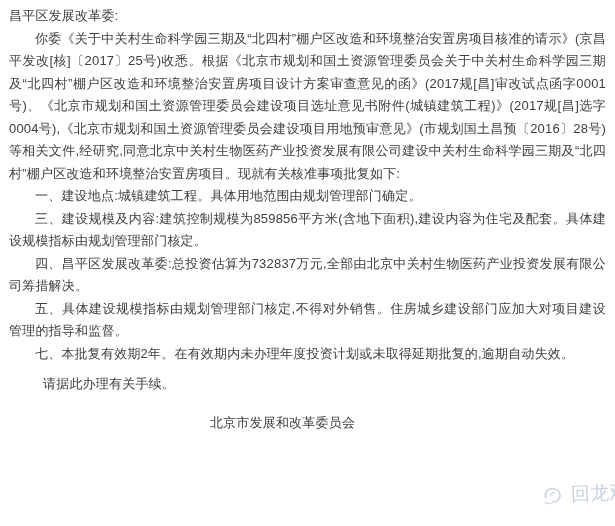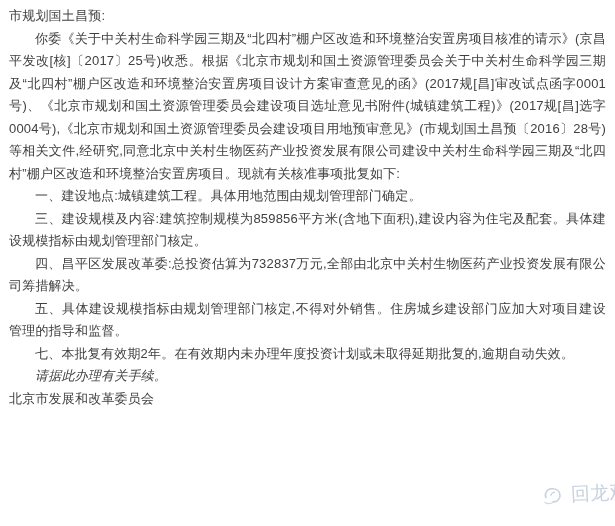--- a/index.html
+++ b/index.html
@@ -28,27 +28,26 @@
     margin: 0;
     text-align: left;
   }
   .para {
     margin: 0;
     text-indent: 2em;
     text-align: justify;
     text-justify: inter-ideograph;
   }
   .closing, .attachment {
-    margin: 0;
+    margin: 8px;
     text-indent: 2em;
-    font-style: italic;
   }
   .signature {
-    margin: 0;
-    text-align: left;
+    margin: 16px;
+    text-align: center;
     padding-right: 50px;
   }
   .watermark {
     position: absolute;
     right: -14px;
     bottom: 20px;
     display: flex;
     align-items: center;
     gap: 3px;
     color: #b6c3d6;
@@ -60,21 +59,21 @@
   }
   .watermark svg {
     display: block;
   }
 </style>
 </head>
 <body>
 
 <div class="page">
 
-  <p class="salutation">市规划国土昌预:</p>
+  <p class="salutation">昌平区发展改革委:</p>
 
   <p class="para">你委《关于中关村生命科学园三期及“北四村”棚户区改造和环境整治安置房项目核准的请示》(京昌平发改[核]〔2017〕25号)收悉。根据《北京市规划和国土资源管理委员会关于中关村生命科学园三期及“北四村”棚户区改造和环境整治安置房项目设计方案审查意见的函》(2017规[昌]审改试点函字0001号)、《北京市规划和国土资源管理委员会建设项目选址意见书附件(城镇建筑工程)》(2017规[昌]选字0004号),《北京市规划和国土资源管理委员会建设项目用地预审意见》(市规划国土昌预〔2016〕28号)等相关文件,经研究,同意北京中关村生物医药产业投资发展有限公司建设中关村生命科学园三期及“北四村”棚户区改造和环境整治安置房项目。现就有关核准事项批复如下:</p>
 
   <p class="para">一、建设地点:城镇建筑工程。具体用地范围由规划管理部门确定。</p>
 
 
   <p class="para">三、建设规模及内容:建筑控制规模为859856平方米(含地下面积),建设内容为住宅及配套。具体建设规模指标由规划管理部门核定。</p>
 
   <p class="para">四、昌平区发展改革委:总投资估算为732837万元,全部由北京中关村生物医药产业投资发展有限公司筹措解决。</p>
 

